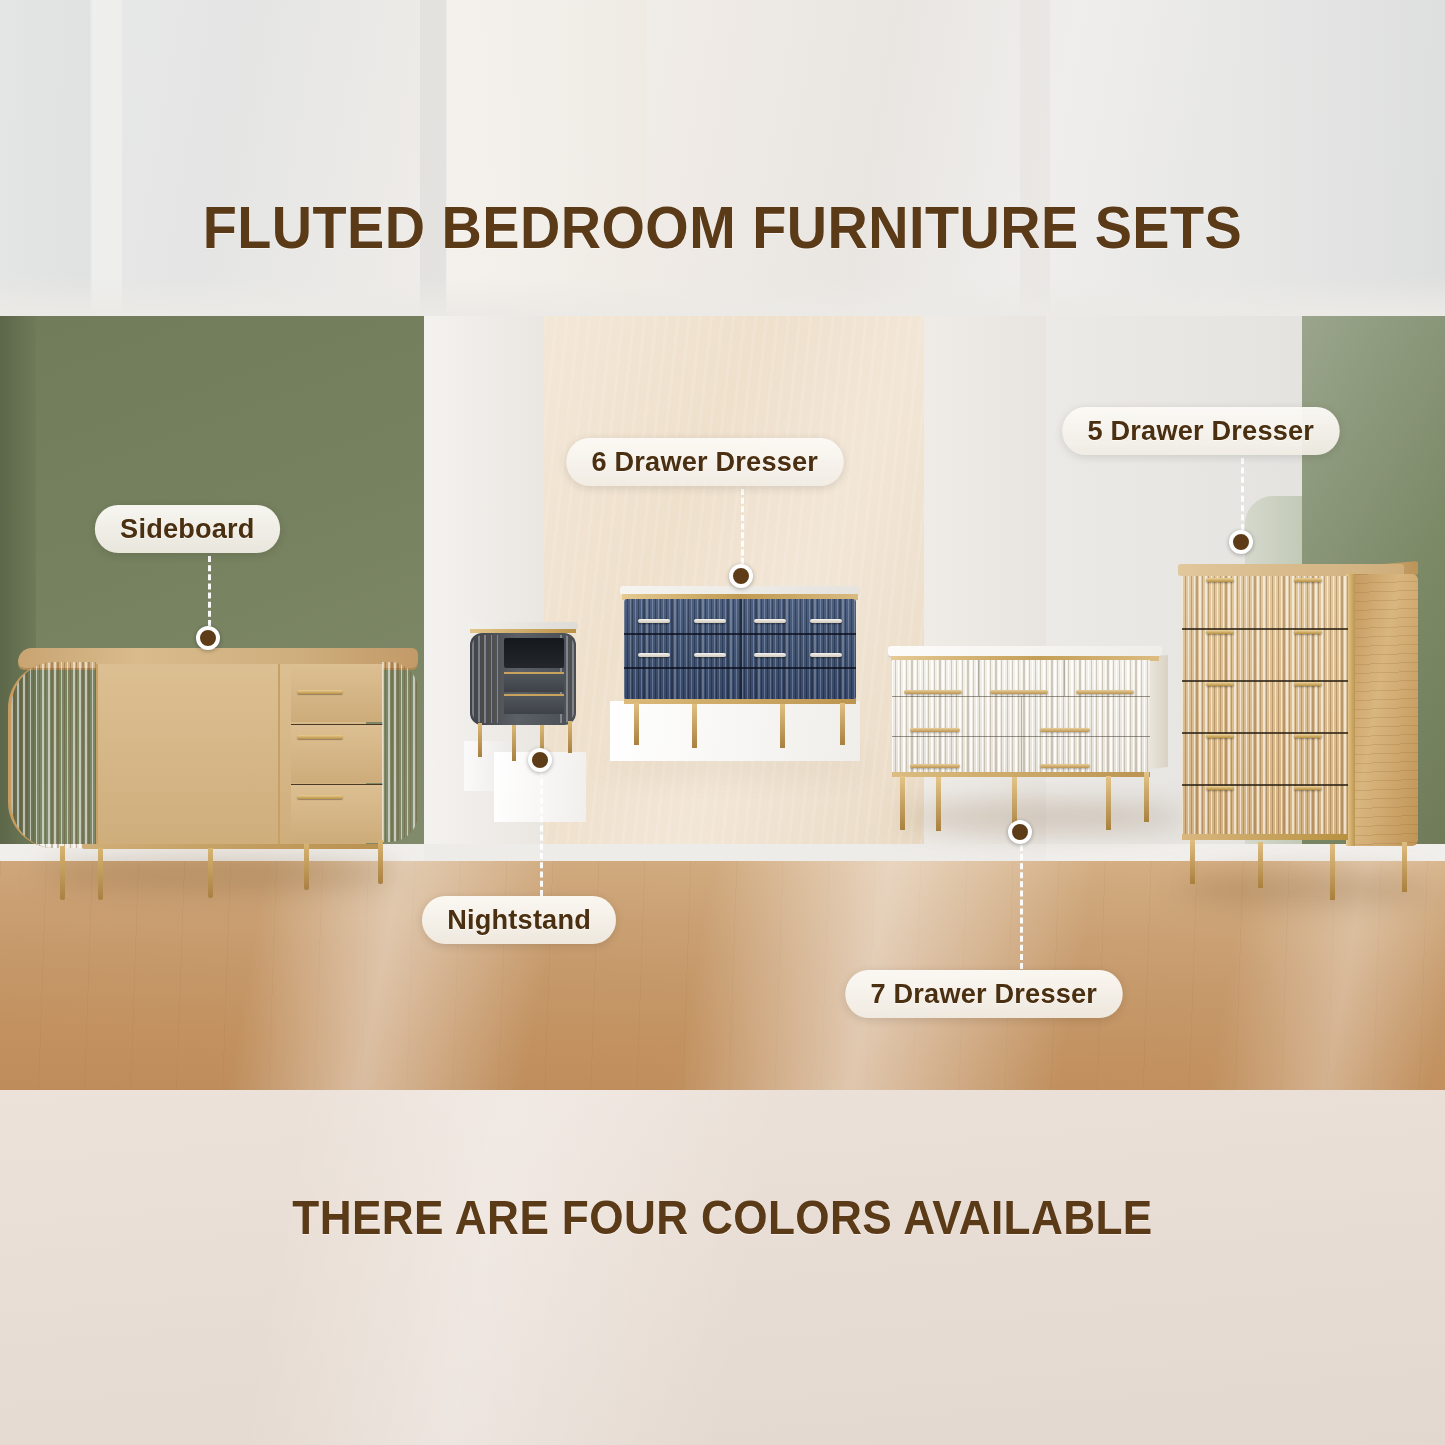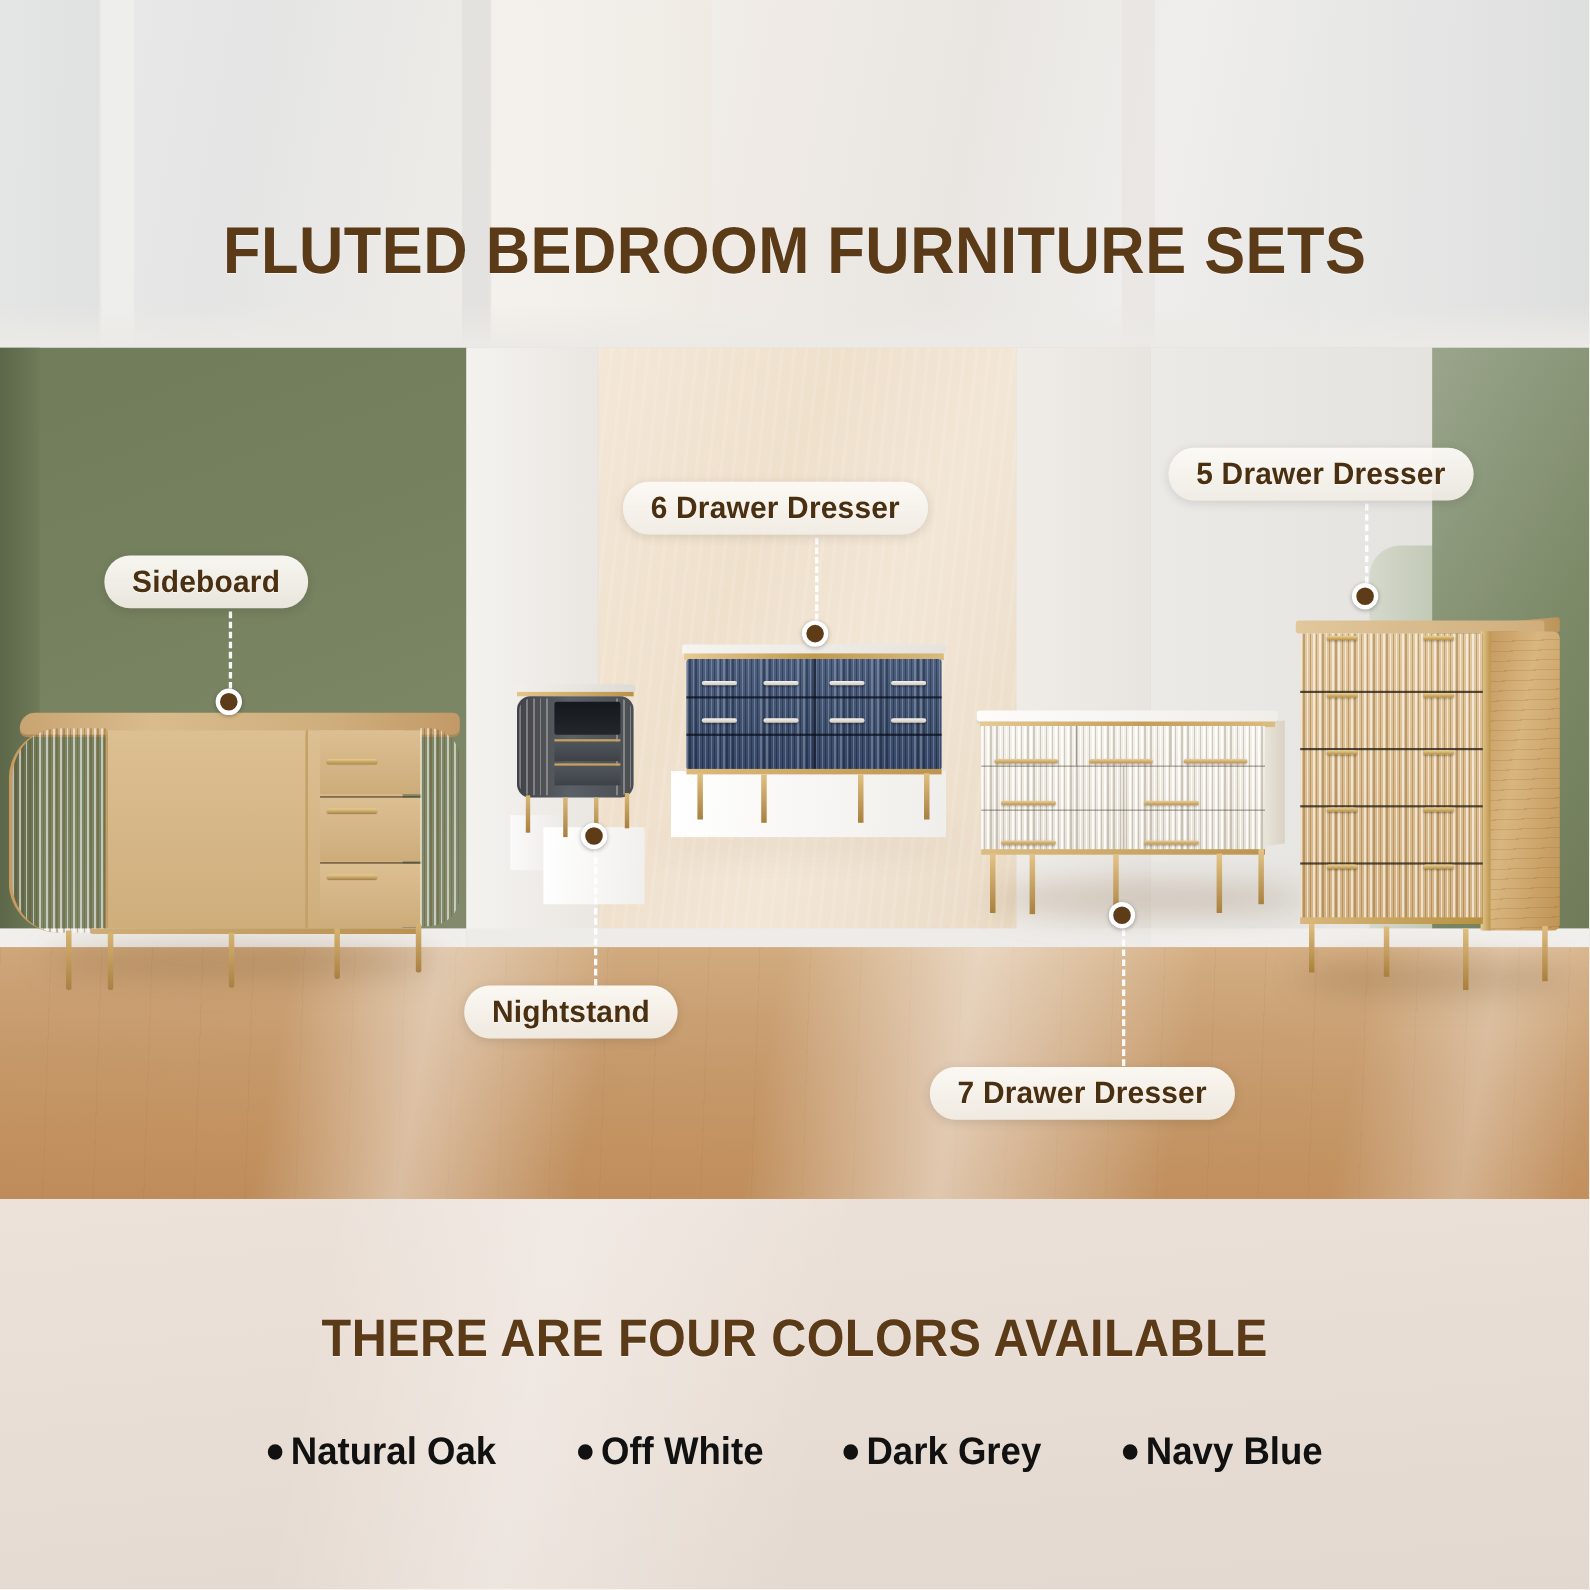--- a/index.html
+++ b/index.html
@@ -468,32 +468,14 @@
       <span>7 Drawer Dresser</span>
     </div>
 
   </div>
 
   <div class="footer-band">
     <div class="footer-sheen"></div>
   </div>
   <div class="footer-title">THERE ARE FOUR COLORS AVAILABLE</div>
 
-  <div class="color-row">
-    <div class="color-item">
-      <span class="dot"></span>
-      <span>Natural Oak</span>
-    </div>
-    <div class="color-item">
-      <span class="dot"></span>
-      <span>Off White</span>
-    </div>
-    <div class="color-item">
-      <span class="dot"></span>
-      <span>Dark Grey</span>
-    </div>
-    <div class="color-item">
-      <span class="dot"></span>
-      <span>Navy Blue</span>
-    </div>
-  </div>
 
 </div>
 
 </body></html>

